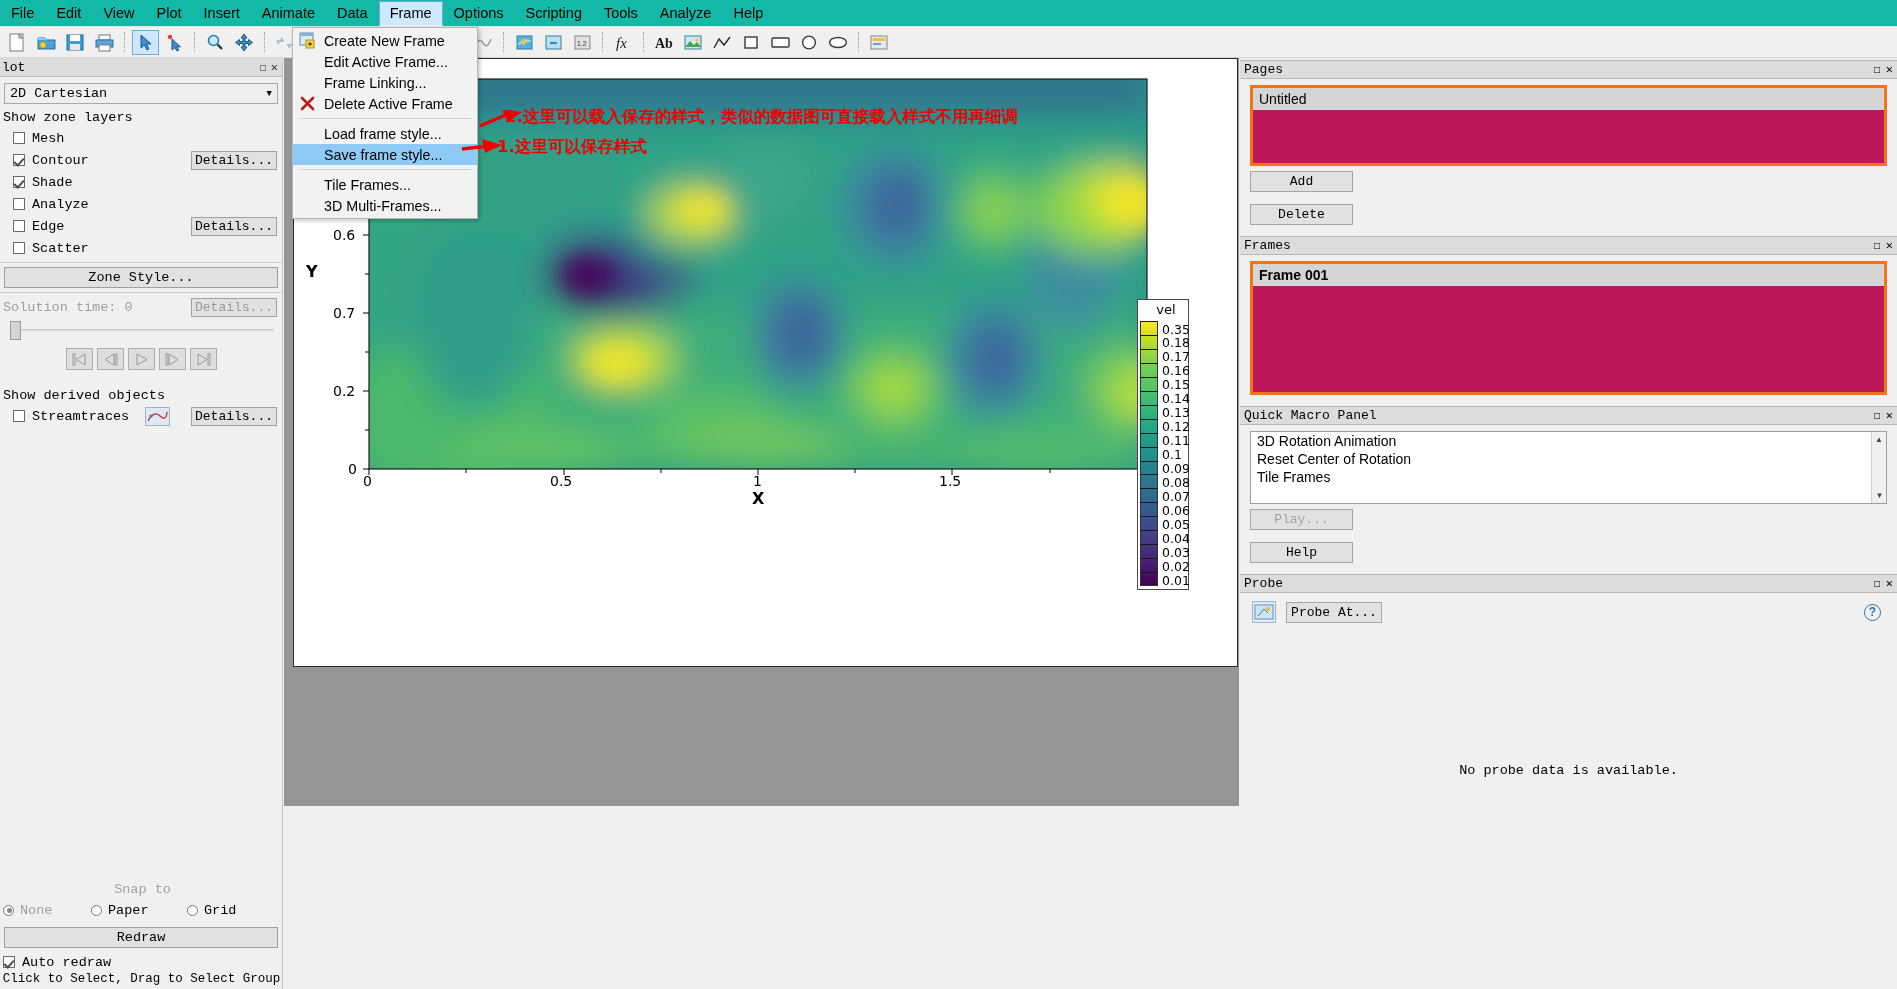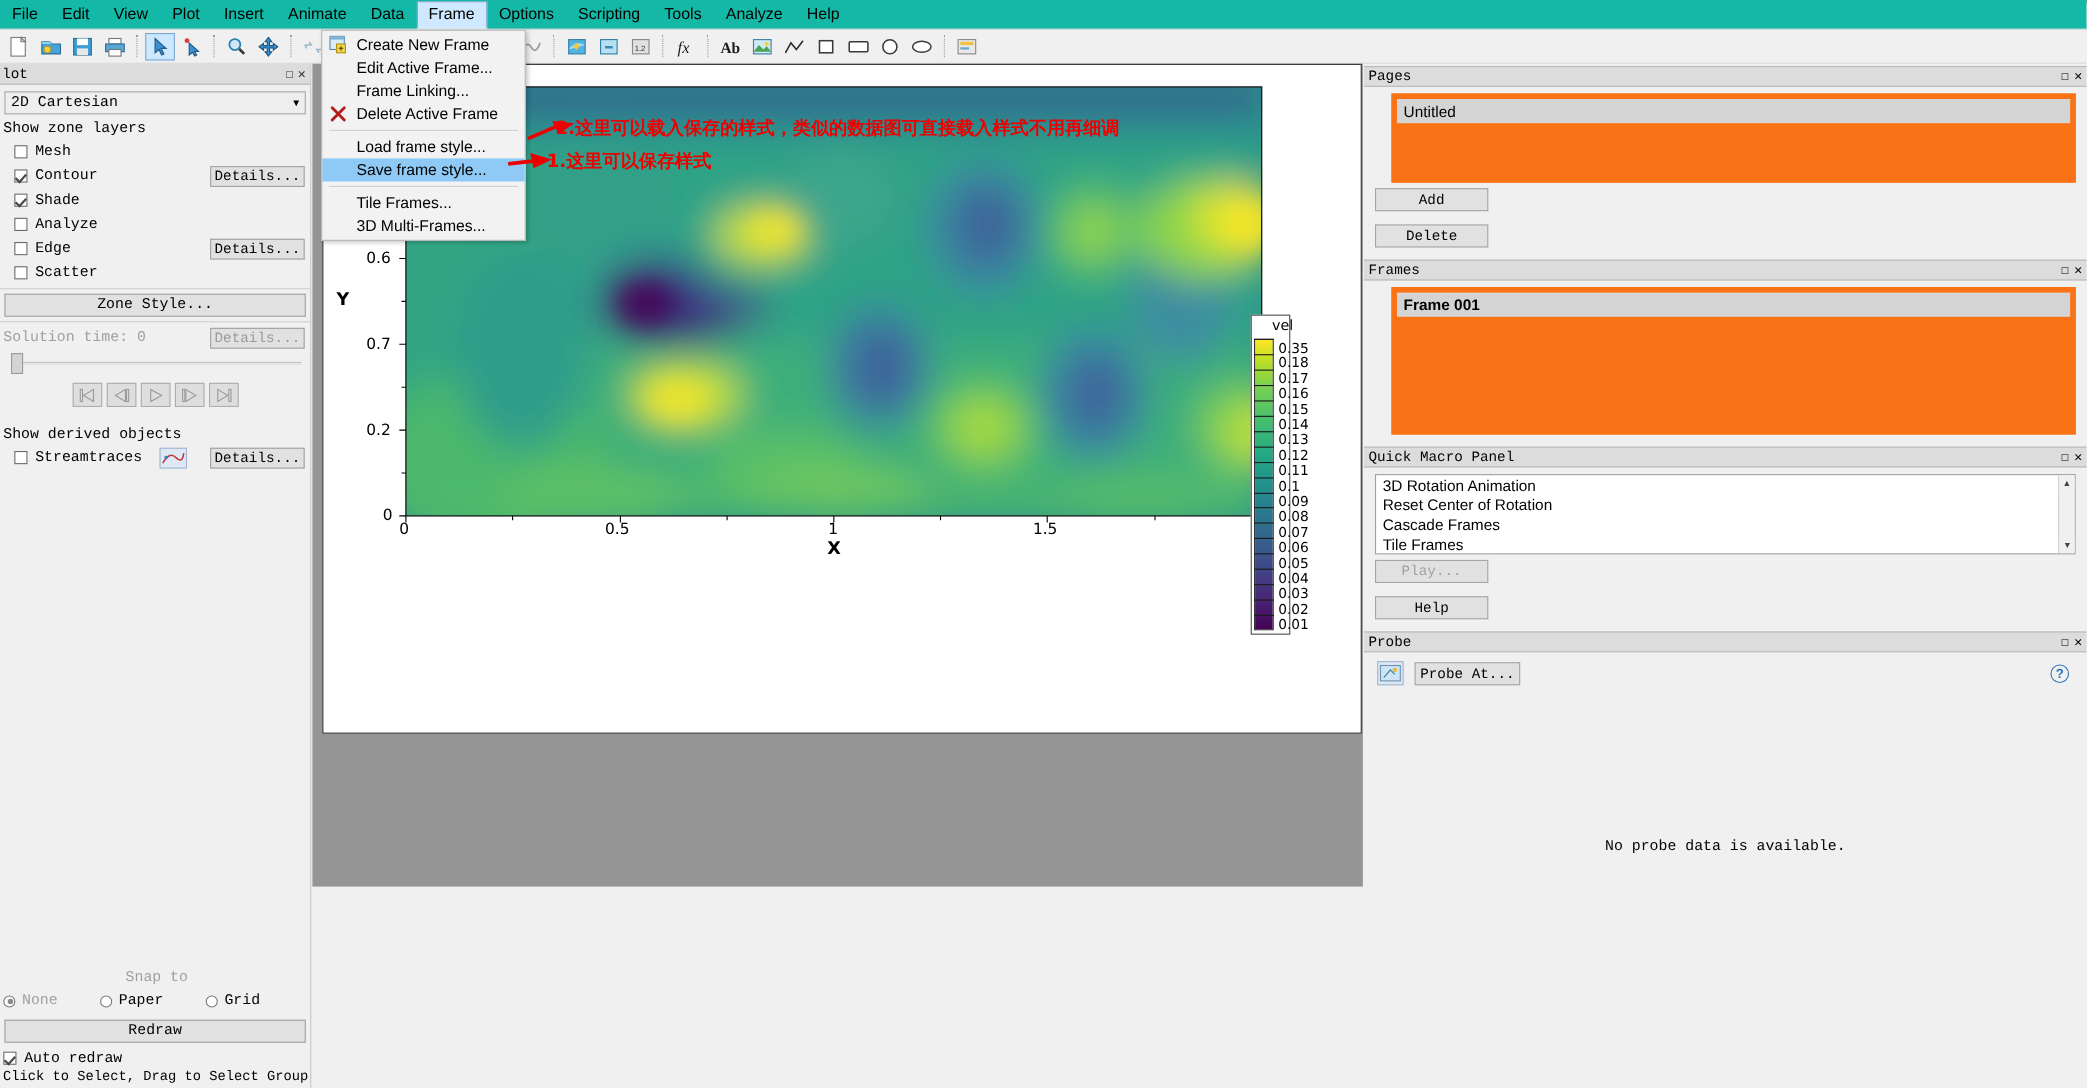--- a/index.html
+++ b/index.html
@@ -97,21 +97,21 @@
   .plotframe { position: absolute; left: 9px; top: 0px; width: 945px; height: 609px; background: #ffffff; border: 1px solid #2a2a2a; }
 
   
   .rightpane { position: absolute; left: 1240px; top: 58px; width: 657px; height: 931px; background: #f0f0f0; }
   .pnlhdr {
     height: 19px; background: #dcdcdc; border: 1px solid #b8b8b8; border-left:0; border-right:0;
     display:flex; align-items:center; padding-left: 4px;
     font-family: "Liberation Mono", monospace; font-size: 13px;
   }
   .pnlhdr .hb { margin-left:auto; padding-right:4px; display:flex; gap:5px; font-size: 12px; }
-  .listbox { background:#f97316; border:5px solid #f97316; margin: 6px 10px 0 25px; position: relative; }
+  .listbox { background:#be185d; border:3px solid #f97316; margin: 6px 10px 0 10px; position: relative; }
   .listitem { padding: 3px 6px; font-size: 14px; font-family:"Liberation Sans", sans-serif; }
   .listitem.selected { background: #d4d4d4; }
   .btnrow { display:flex; gap: 12px; justify-content: flex-end; padding: 5px 10px 0 10px; flex-direction: column; }
   .pbtn { width: 103px; height: 21px; background:#e1e1e1; border:1px solid #a5a5a5; display:flex; align-items:center; justify-content:center; font-family:"Liberation Mono", monospace; font-size:13px; }
   .pbtn.dis { color:#a2a2a2; }
   .qm-list { background:#fff; border:1px solid #9e9e9e; margin: 6px 10px 0 10px; height: 73px; position:relative; overflow:hidden; }
   .qm-item { padding: 1px 6px; font-size: 14px; font-family: "Liberation Sans", sans-serif; }
   .scrollbar { position:absolute; right:0; top:0; width: 15px; bottom: 0; background:#f0f0f0; border-left:1px solid #cfcfcf; }
   .sbbtn { height: 15px; display:flex; align-items:center; justify-content:center; font-size: 8px; color:#444; background:#f0f0f0; }
   .probe-ico { width: 24px; height: 22px; background:#dfe9f5; border:1px solid #9fb4cc; position:relative; }
@@ -583,21 +583,21 @@
       <div class="axis-lbl" style="left:54px; top:402px;">0</div>
       <div class="axis-lbl" style="left:39px; top:324px;">0.2</div>
       <div class="axis-lbl" style="left:39px; top:246px;">0.7</div>
       <div class="axis-lbl" style="left:39px; top:168px;">0.6</div>
       <div class="axis-lbl" style="left:39px; top:90px;">0.8</div>
       <div class="axis-lbl" style="left:54px; top:12px;">1</div>
 
       <div class="axis-title" style="left:458px; top:430px;">X</div>
       <div class="axis-title" style="left:12px; top:203px;">Y</div>
 
-      <div class="legend-box" style="left:843px; top:227px; width:36px; height:291px;">
+      <div class="legend-box" style="left:843px; top:240px; width:52px; height:291px;">
         <div style="position:absolute;left:0;top:0;width:56px;height:20px;text-align:center;font-family:'DejaVu Sans',sans-serif;font-size:13px;line-height:20px;">vel</div>
         <div style="position:absolute;left:2px;top:21px;width:18px;height:265px;background:linear-gradient(to top,#440154 0%,#482475 10%,#414487 20%,#355f8d 30%,#2a788e 40%,#21918c 50%,#22a884 60%,#44bf70 72%,#7ad151 84%,#bddf26 93%,#fde725 100%);border:1px solid #333;"></div>
         <div id="legend-ticks">
             <div class="tick" style="left: 2px; top: 21px; width: 18px; height: 1px; background: rgb(26, 26, 26); position: absolute;"></div>
             <div class="tick" style="left: 2px; top: 34.9px; width: 18px; height: 1px; background: rgb(26, 26, 26); position: absolute;"></div>
             <div class="tick" style="left: 2px; top: 48.9px; width: 18px; height: 1px; background: rgb(26, 26, 26); position: absolute;"></div>
             <div class="tick" style="left: 2px; top: 62.8px; width: 18px; height: 1px; background: rgb(26, 26, 26); position: absolute;"></div>
             <div class="tick" style="left: 2px; top: 76.8px; width: 18px; height: 1px; background: rgb(26, 26, 26); position: absolute;"></div>
             <div class="tick" style="left: 2px; top: 90.7px; width: 18px; height: 1px; background: rgb(26, 26, 26); position: absolute;"></div>
             <div class="tick" style="left: 2px; top: 104.7px; width: 18px; height: 1px; background: rgb(26, 26, 26); position: absolute;"></div>
@@ -670,21 +670,20 @@
     <div class="pnlhdr" style="margin-top:11px;">
       <span>Quick Macro Panel</span>
       <span class="hb">
           <span>☐</span>
           <span>✕</span>
         </span>
     </div>
     <div class="qm-list">
       <div class="qm-item">3D Rotation Animation</div>
       <div class="qm-item">Reset Center of Rotation</div>
-      <div class="qm-item">Cascade Frames</div>
       <div class="qm-item">Tile Frames</div>
       <div class="scrollbar">
         <div class="sbbtn">▲</div>
         <div class="sbbtn" style="position:absolute;bottom:0;width:15px;">▼</div>
       </div>
     </div>
     <div class="btnrow">
       <div class="pbtn dis">Play...</div>
       <div class="pbtn">Help</div>
     </div>

